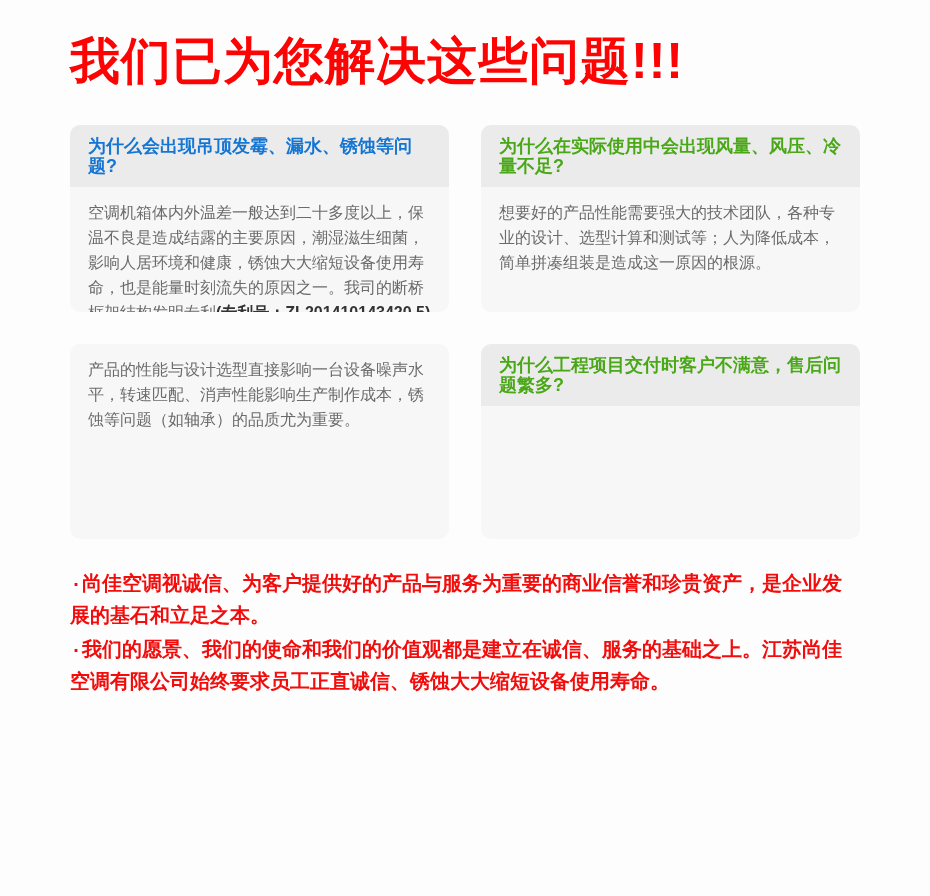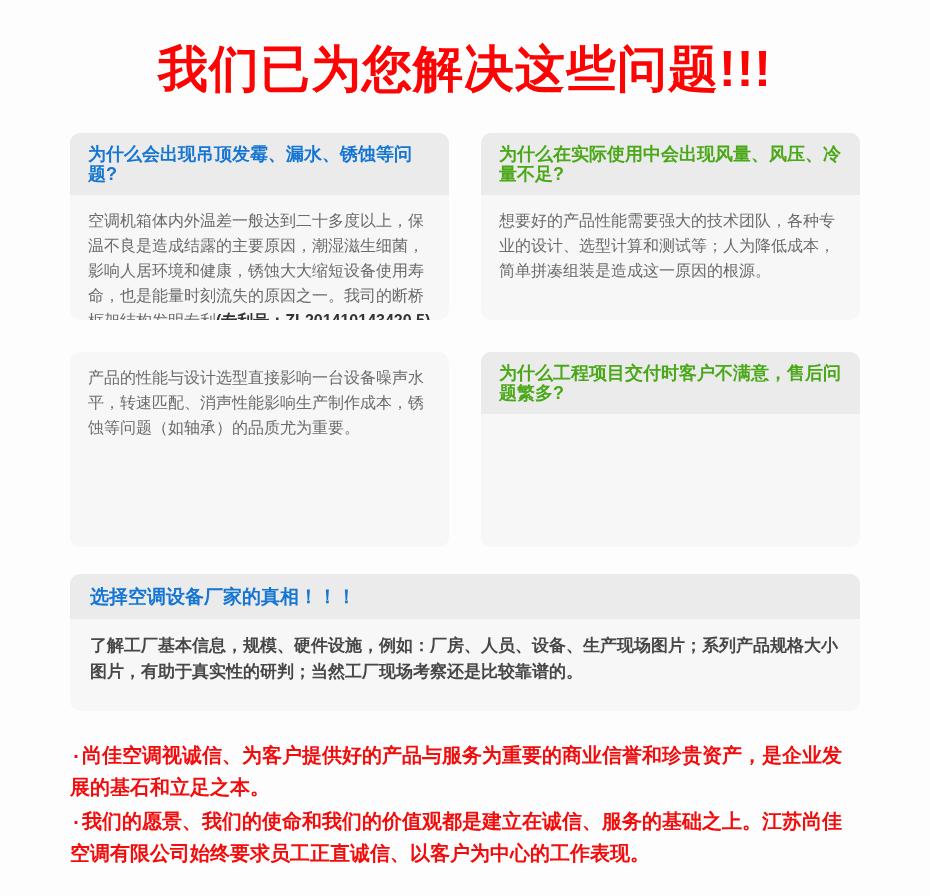--- a/index.html
+++ b/index.html
@@ -11,22 +11,22 @@
     width: 930px;
     min-height: 896px;
     font-family: "Liberation Sans", "DejaVu Sans", sans-serif;
   }
   .page {
     width: 790px;
     margin: 0 auto;
     padding-top: 30px;
   }
   .main-title {
-    margin: 8px;
-    text-align: center;
+    margin: 0;
+    text-align: left;
     font-size: 50px;
     line-height: 62px;
     font-weight: 900;
     letter-spacing: 1px;
     text-shadow:
       0 0 2px #ffffff, 0 0 4px #ffffff,
       1px 1px 0 #ffffff, -1px -1px 0 #ffffff,
       1px -1px 0 #ffffff, -1px 1px 0 #ffffff;
   }
   .card-grid {
@@ -125,25 +125,19 @@
     </div>
 
     <div class="card">
       <div class="card-header">
         <span style="color: rgb(74, 168, 24);">为什么工程项目交付时客户不满意，售后问题繁多?</span>
       </div>
     </div>
 
   </div>
 
-  <div class="card wide-card">
-    <div class="card-header">
-      <span style="color: rgb(21, 117, 211);">选择空调设备厂家的真相！！！</span>
-    </div>
-    <p class="card-body">了解工厂基本信息，规模、硬件设施，例如：厂房、人员、设备、生产现场图片；系列产品规格大小图片，有助于真实性的研判；当然工厂现场考察还是比较靠谱的。</p>
-  </div>
 
   <div class="red-notes">
     <p class="red-note" style="color: rgb(242, 12, 12);">·尚佳空调视诚信、为客户提供好的产品与服务为重要的商业信誉和珍贵资产，是企业发展的基石和立足之本。</p>
-    <p class="red-note" style="color: rgb(242, 12, 12);">·我们的愿景、我们的使命和我们的价值观都是建立在诚信、服务的基础之上。江苏尚佳空调有限公司始终要求员工正直诚信、以客户为中心的工作表现。</p>
+    <p class="red-note" style="color: rgb(242, 12, 12);">·我们的愿景、我们的使命和我们的价值观都是建立在诚信、服务的基础之上。江苏尚佳空调有限公司始终要求员工正直诚信、锈蚀大大缩短设备使用寿命。</p>
   </div>
 
 </div>
 
 </body></html>

